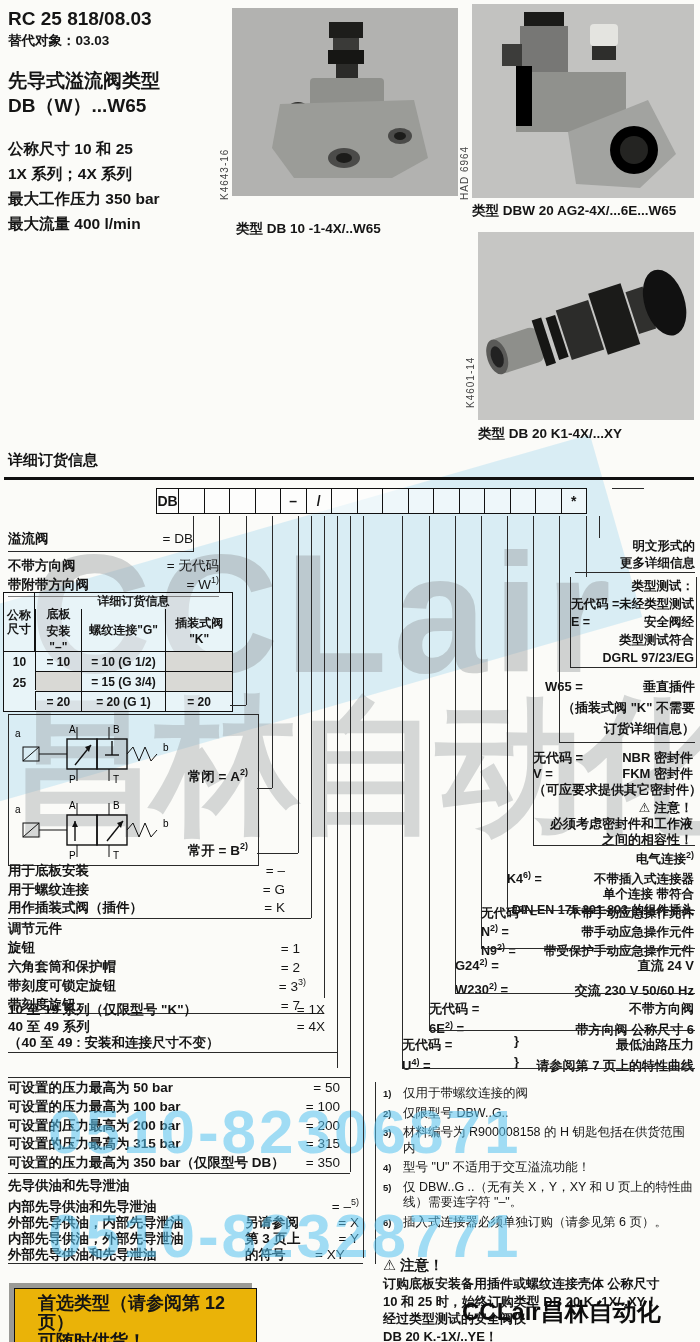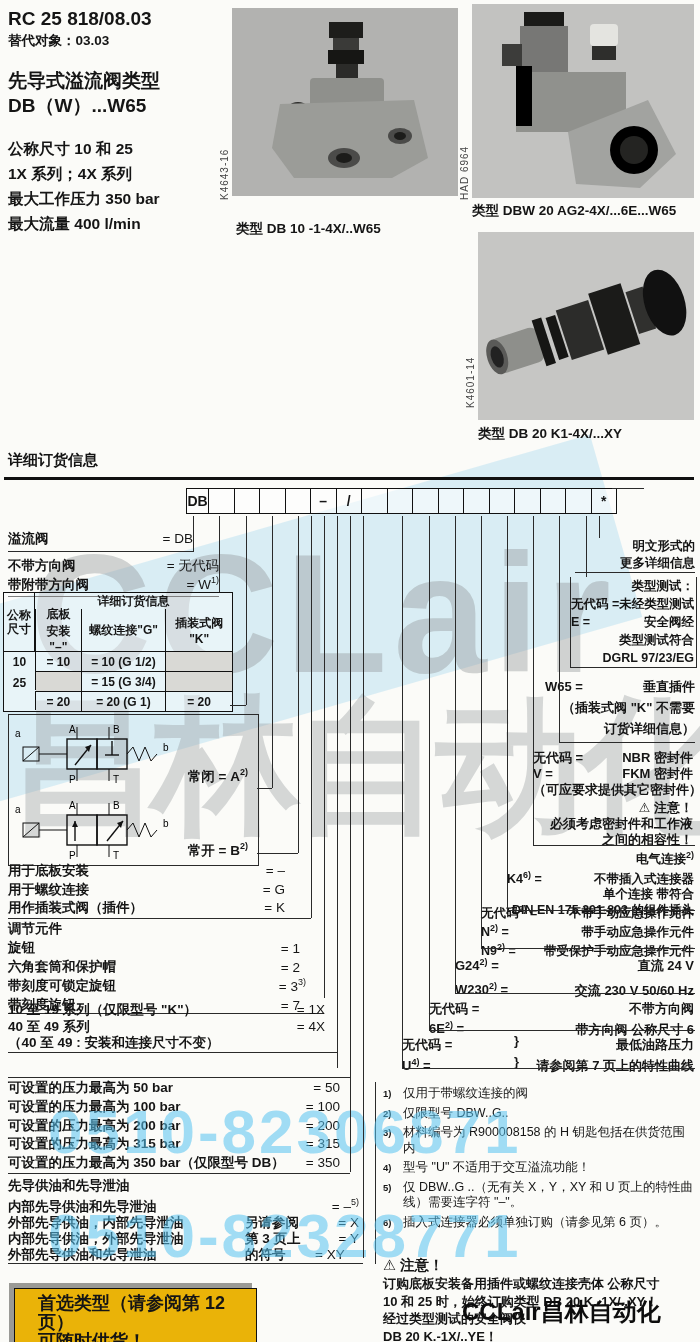--- a/index.html
+++ b/index.html
@@ -119,21 +119,21 @@
         <ellipse cx="190" cy="96" rx="20" ry="34" fill="#111"></ellipse>
       </g>
     </svg>
   </div>
   <div class="abs vcode" style="left:465px;top:348px;height:60px;">K4601-14</div>
   <div class="abs caption" style="left:478px;top:425px;">类型 DB 20 K1-4X/...XY</div>
 
   <div class="abs sectitle" style="left:8px;top:451px;">详细订货信息</div>
   <div class="abs secline" style="left:4px;top:477px;width:690px;"></div>
 
-  <div class="abs coderow" style="left:186px;top:488px;">
+  <div class="abs coderow" style="left:156px;top:488px;">
     <div class="cell" style="width:21px;">DB</div>
     <div class="cell" style="width:24.5px;"></div>
     <div class="cell" style="width:24.5px;"></div>
     <div class="cell" style="width:24.5px;"></div>
     <div class="cell" style="width:24.5px;"></div>
     <div class="cell" style="width:24.5px;">–</div>
     <div class="cell" style="width:24.5px;">/</div>
     <div class="cell" style="width:24.5px;"></div>
     <div class="cell" style="width:24.5px;"></div>
     <div class="cell" style="width:24.5px;"></div>

